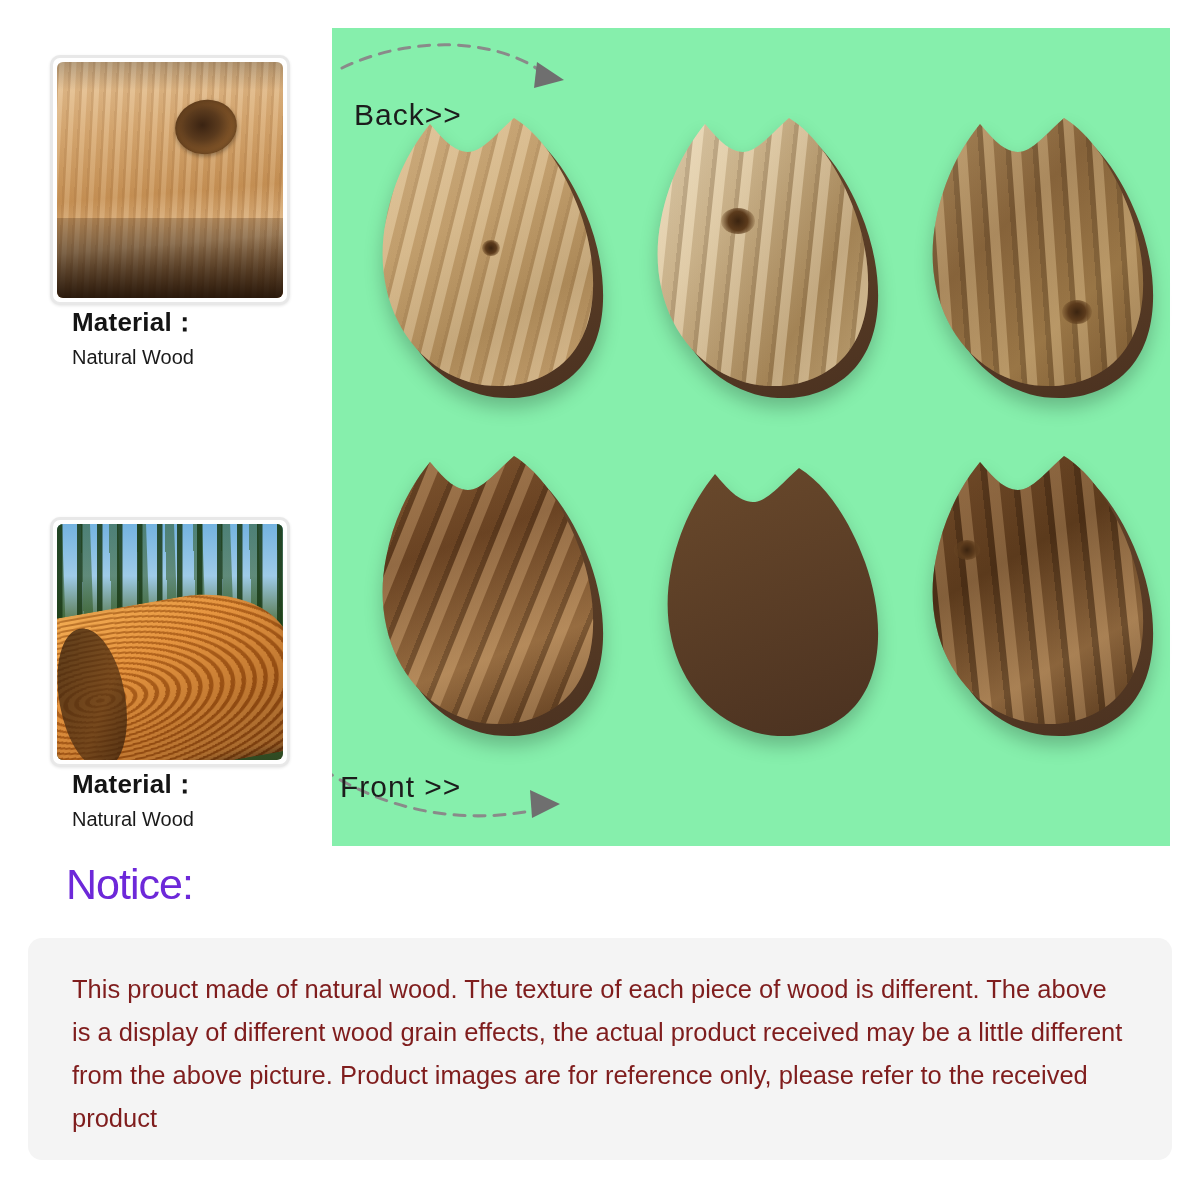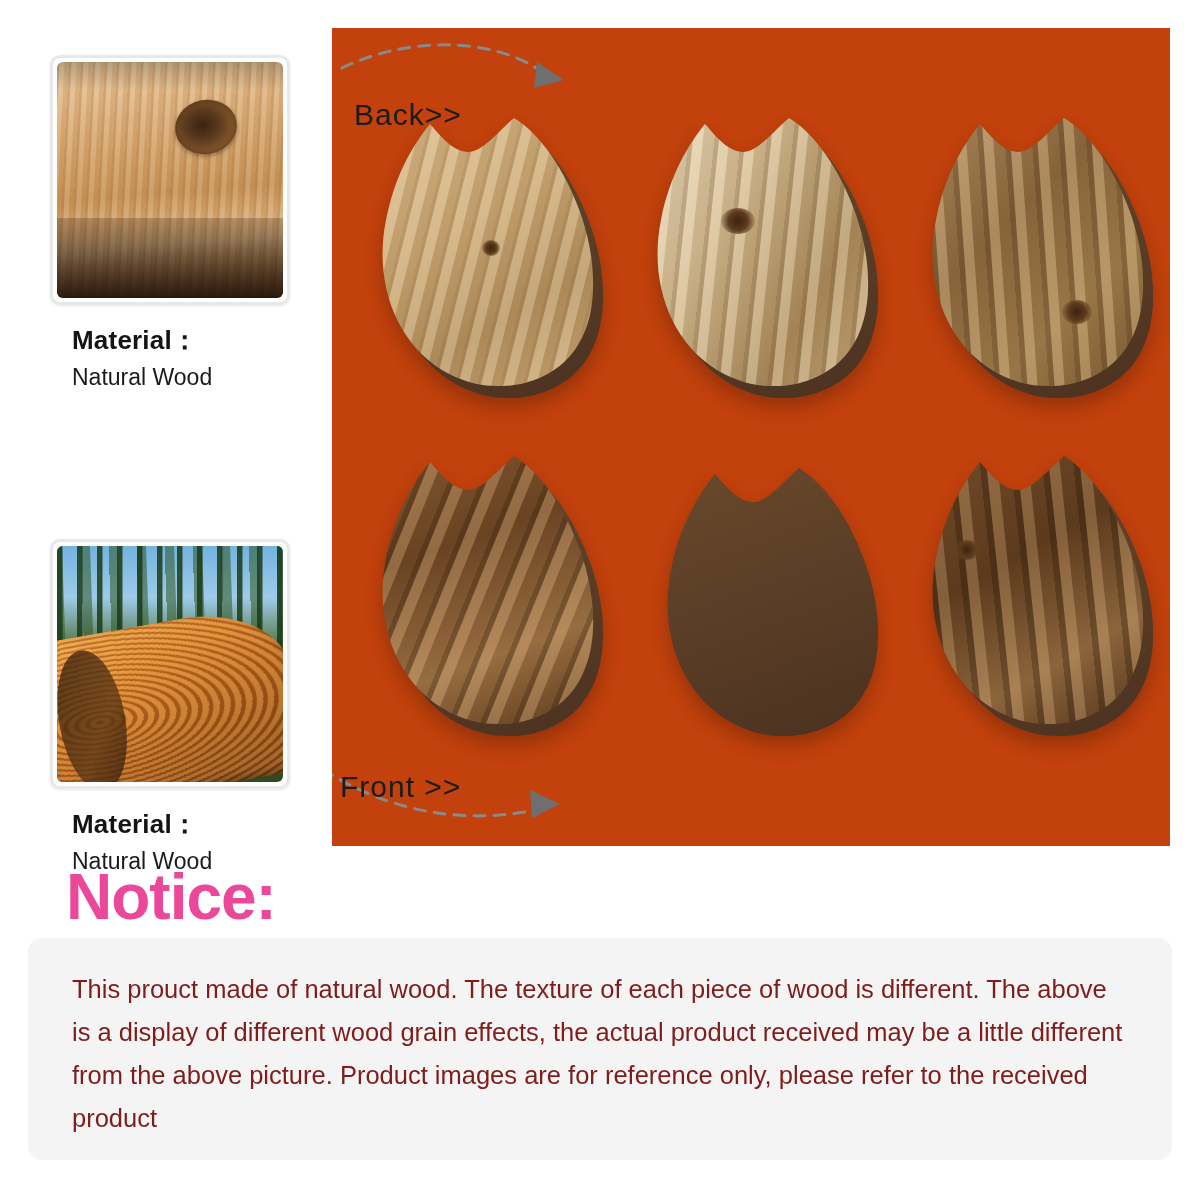--- a/index.html
+++ b/index.html
@@ -122,43 +122,42 @@
     content: "";
     position: absolute;
     left: 6%; top: 8%;
     width: 26%; height: 84%;
     border-radius: 50%;
     background: linear-gradient(120deg,#2a1708,#573414 60%,#2a1708);
     opacity: .75;
   }
 
   .mat-caption {
-    margin-top: 18px;
     padding-left: 22px;
   }
   .mat-label {
     font-size: 26px;
     font-weight: bold;
     color: #141414;
     letter-spacing: .2px;
   }
   .mat-value {
-    font-size: 23px;
+    font-size: 20px;
     color: #1a1a1a;
     margin-top: 6px;
   }
 
   
   .product-panel {
     position: absolute;
     left: 332px;
     top: 28px;
     width: 838px;
     height: 818px;
-    background: #c2410c;
+    background: #86efac;
   }
 
   .arrow-label {
     position: absolute;
     font-size: 30px;
     color: #1c1c1c;
     letter-spacing: 1px;
     white-space: nowrap;
   }
   .back-label { left: 22px; top: 70px; }
@@ -271,23 +270,23 @@
     position: absolute;
     border-radius: 50%;
     background: radial-gradient(circle, #3b2410 0%, #5c3b1c 45%, rgba(120,85,45,0.2) 80%, rgba(0,0,0,0) 100%);
   }
 
   
   .notice-title {
     position: absolute;
     left: 66px;
     top: 860px;
-    font-size: 64px;
-    font-weight: bold;
-    color: #ec4899;
+    font-size: 43px;
+    font-weight: normal;
+    color: #6d28d9;
     letter-spacing: -1px;
   }
   .notice-box {
     position: absolute;
     left: 28px;
     top: 938px;
     width: 1144px;
     height: 222px;
     background: #f4f4f4;
     border-radius: 14px;

